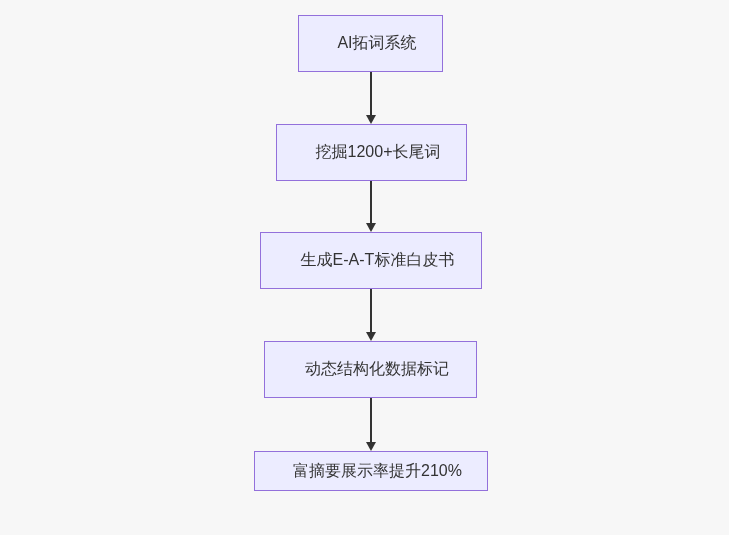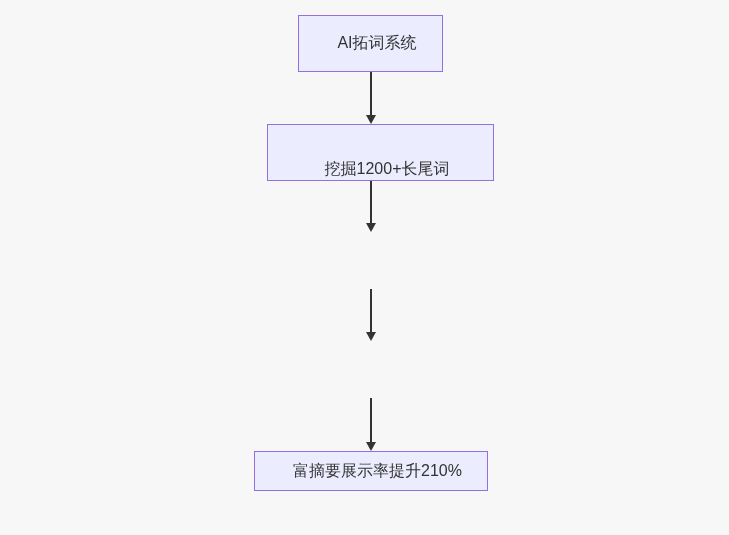--- a/index.html
+++ b/index.html
@@ -24,21 +24,21 @@
     color: #333333;
     font-size: 16px;
     display: flex;
     align-items: center;
     justify-content: center;
     text-align: center;
     white-space: nowrap;
     padding-left: 13px;
   }
   .node-1 { left: 298px; top: 15px;  width: 145px; height: 57px; }
-  .node-2 { left: 267px; top: 124px; width: 227px; height: 57px; align-items: flex-end; }
+  .node-2 { left: 276px; top: 124px; width: 191px; height: 57px; }
   .node-3 { left: 260px; top: 232px; width: 222px; height: 57px; }
   .node-4 { left: 264px; top: 341px; width: 213px; height: 57px; }
   .node-5 { left: 254px; top: 451px; width: 234px; height: 40px; }
 
   .arrow {
     position: absolute;
     left: 366px;           
     width: 10px;
     display: flex;
     flex-direction: column;
@@ -77,26 +77,32 @@
 
   <div class="node node-2">
     <span>挖掘1200+长尾词</span>
   </div>
 
   <div class="arrow arrow-2">
     <div class="shaft"></div>
     <div class="head"></div>
   </div>
 
+  <div class="node node-3">
+    <span>生成E-A-T标准白皮书</span>
+  </div>
 
   <div class="arrow arrow-3">
     <div class="shaft"></div>
     <div class="head"></div>
   </div>
 
+  <div class="node node-4">
+    <span>动态结构化数据标记</span>
+  </div>
 
   <div class="arrow arrow-4">
     <div class="shaft"></div>
     <div class="head"></div>
   </div>
 
   <div class="node node-5">
     <span>富摘要展示率提升210%</span>
   </div>
 

